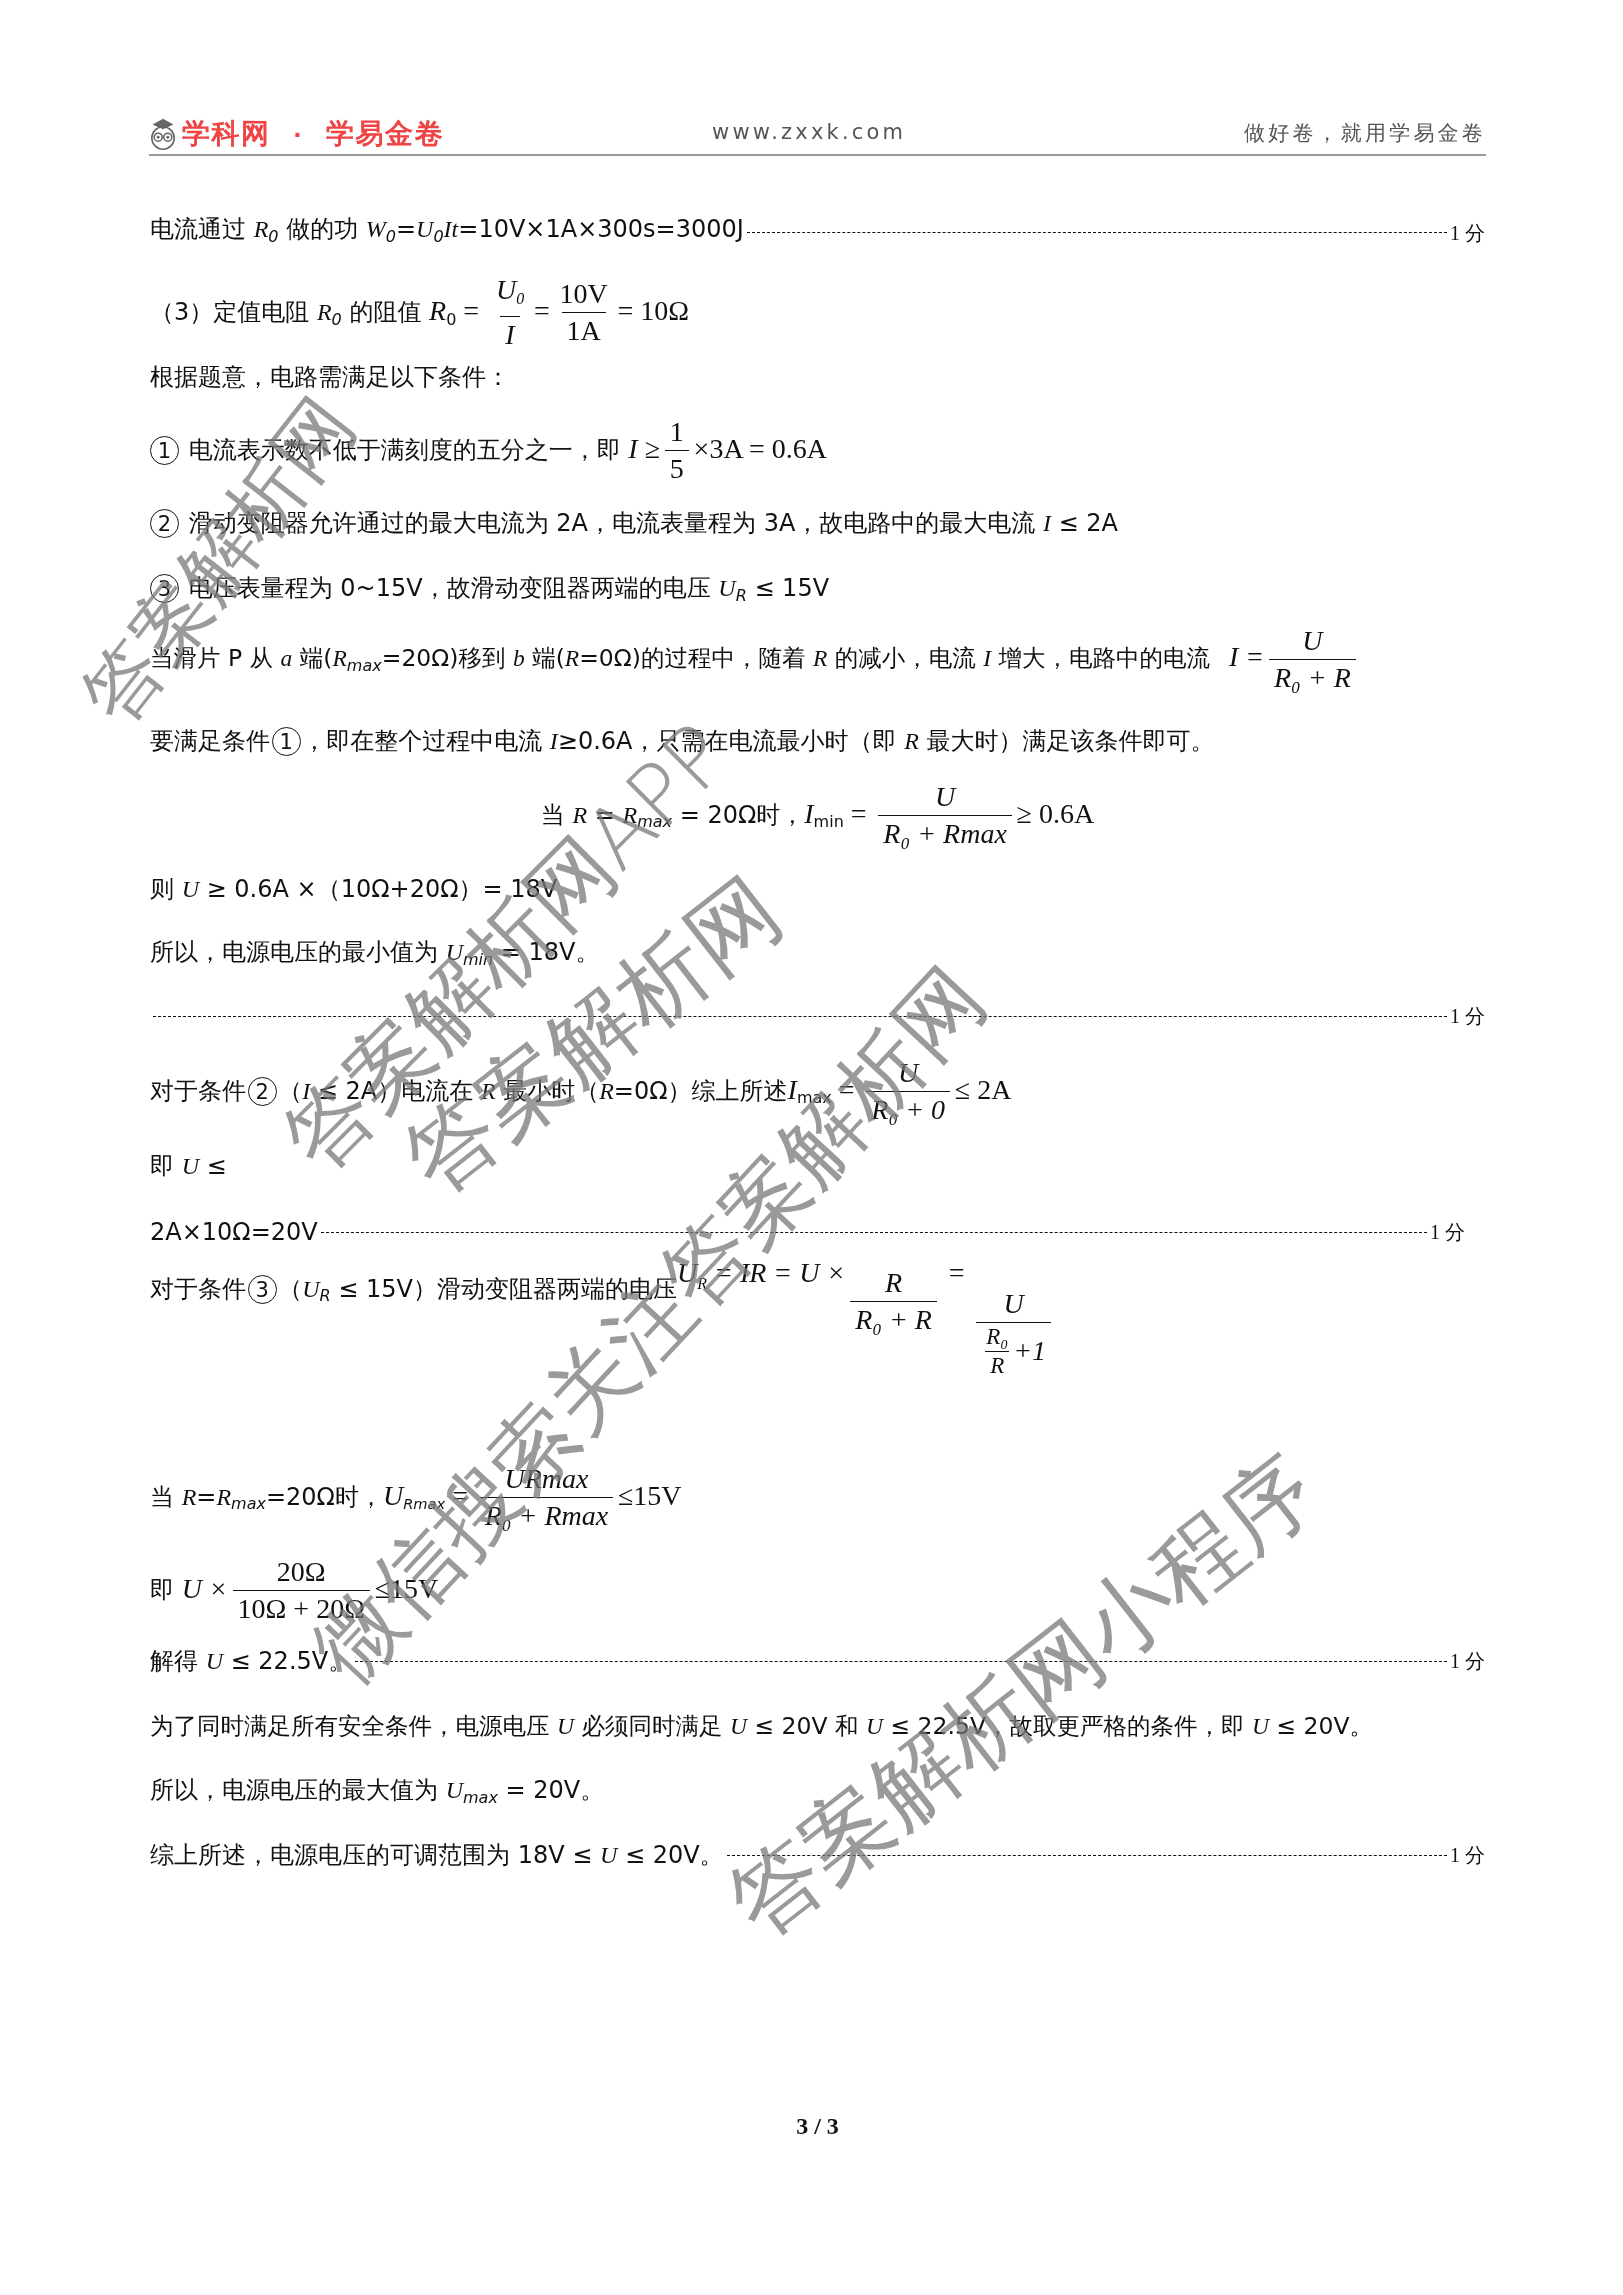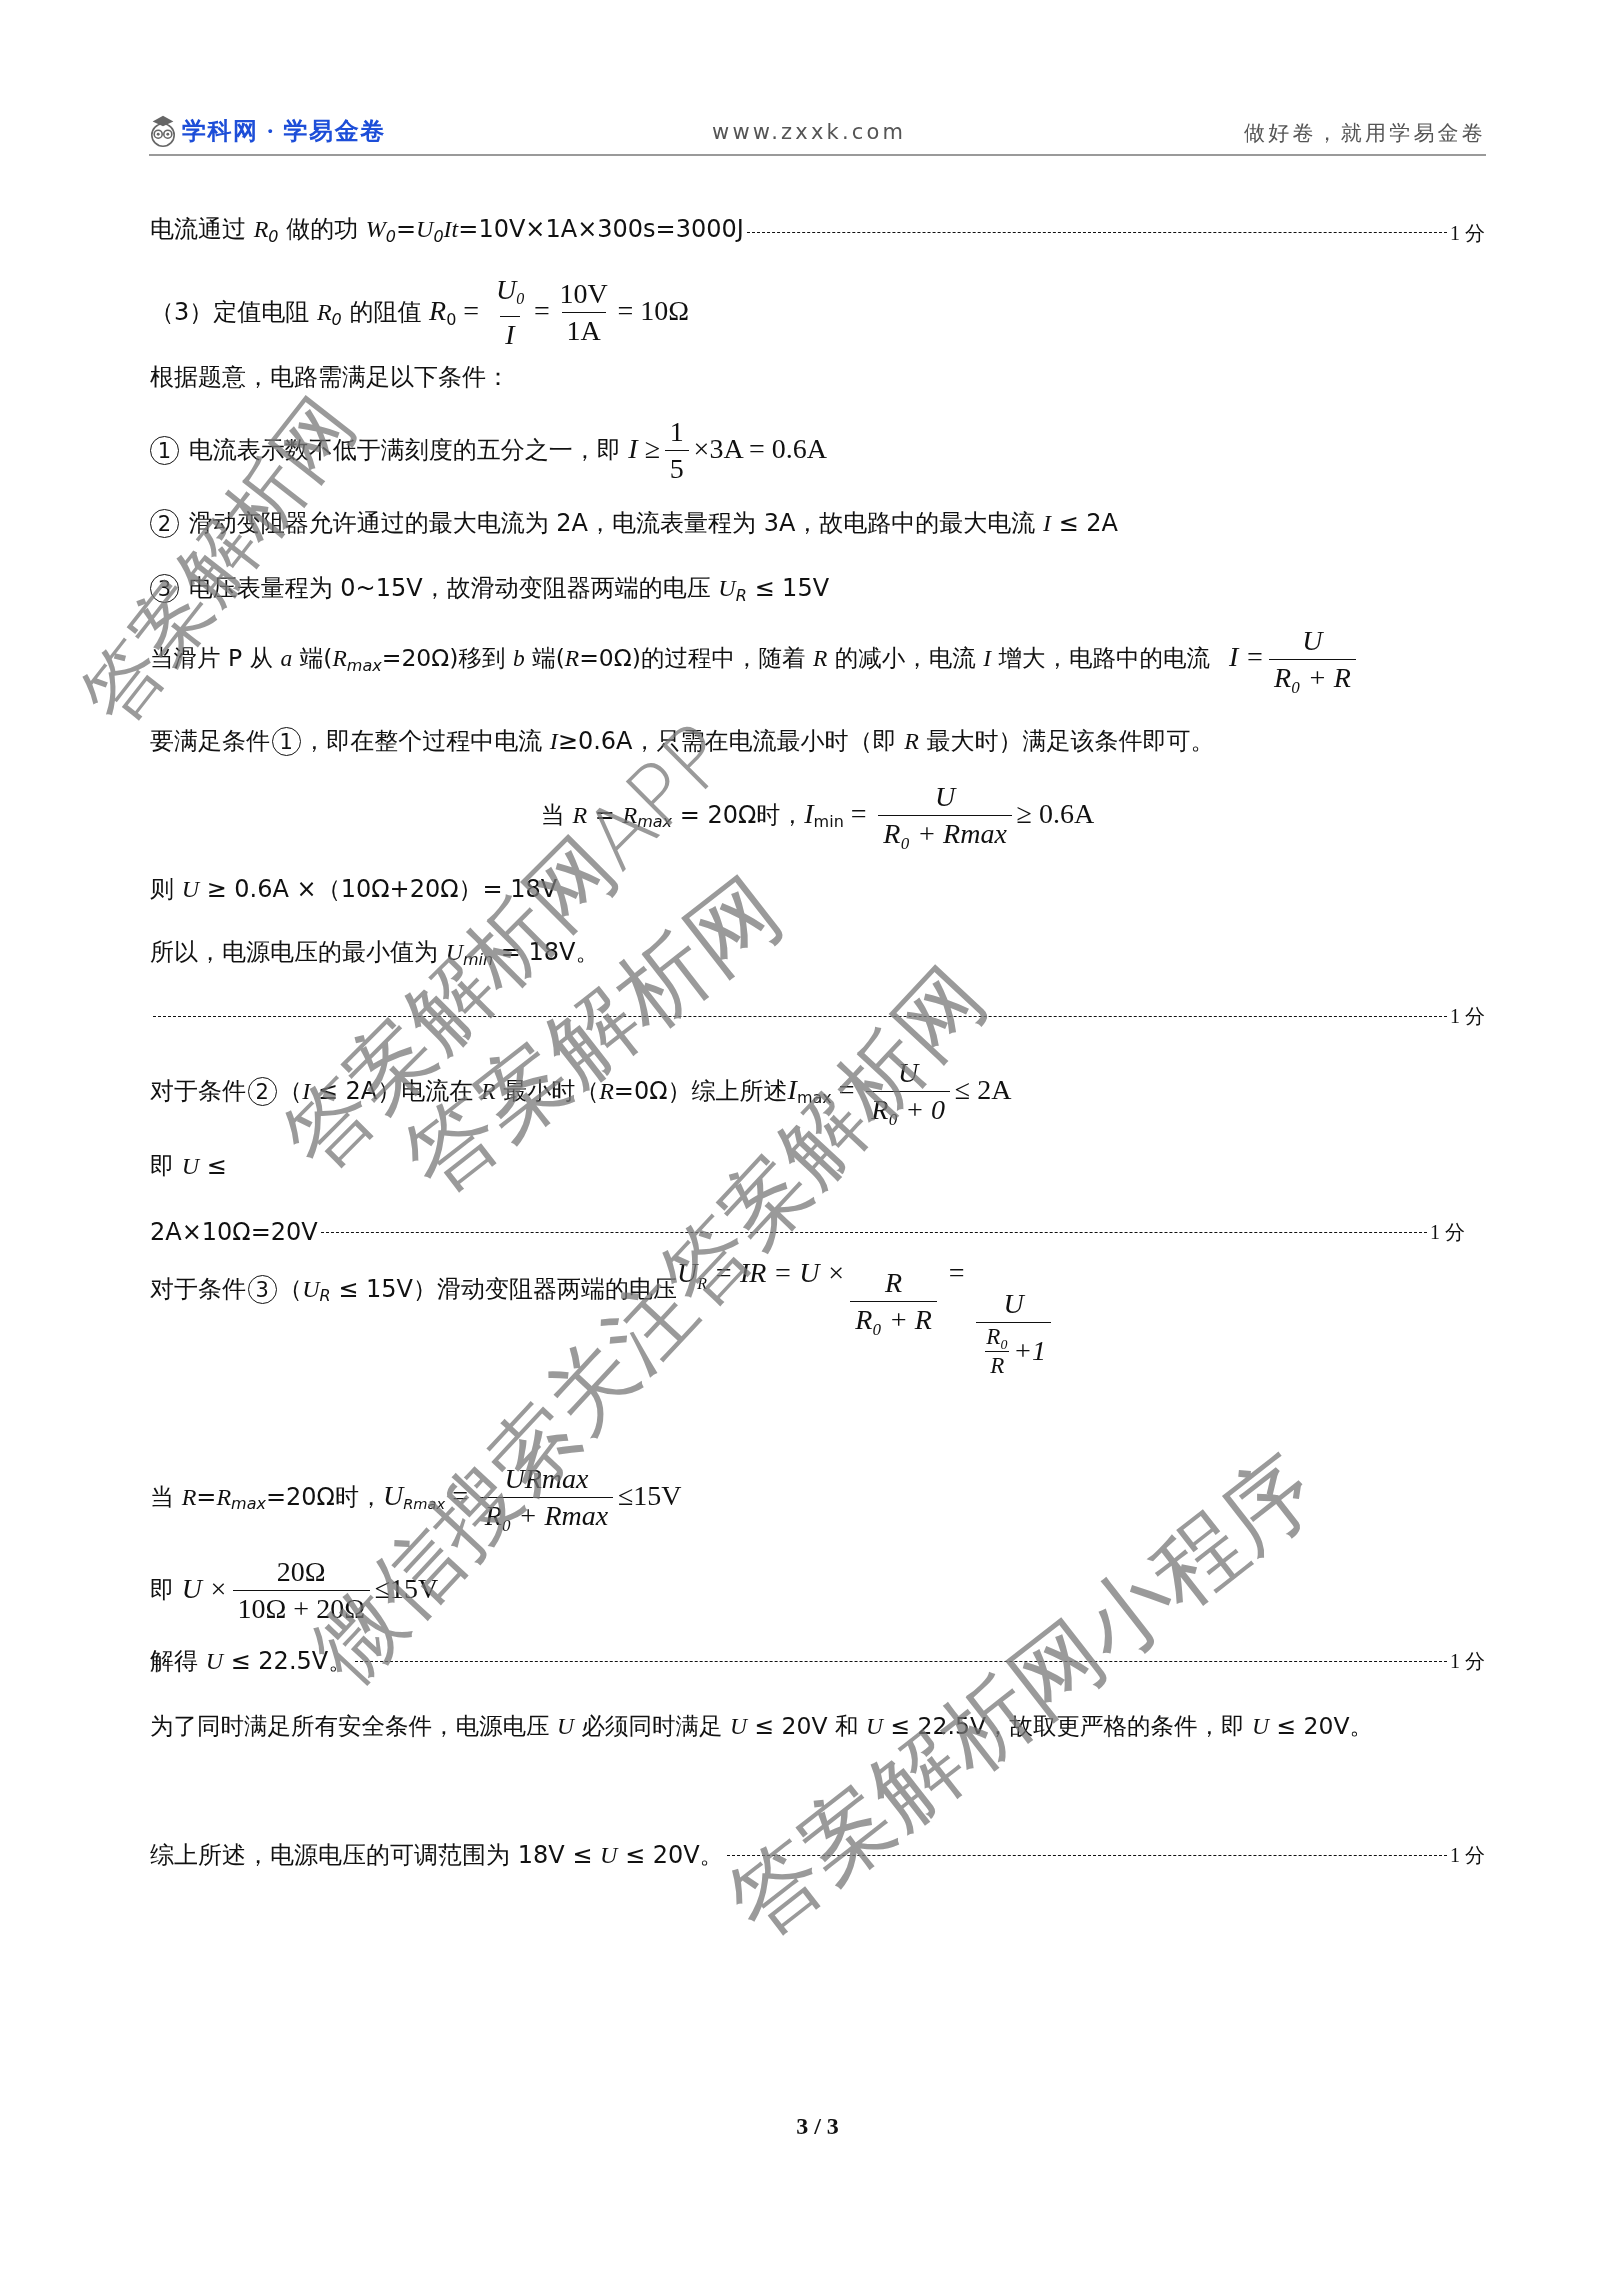--- a/index.html
+++ b/index.html
@@ -5,21 +5,21 @@
   html, body { margin: 0; padding: 0; background: #ffffff; }
   body { width: 1623px; height: 2295px; position: relative; overflow: hidden;
          font-family: "DejaVu Sans", "Liberation Sans", sans-serif; color: #111; }
   .page { position: absolute; left: 0; top: 0; width: 1623px; height: 2295px; }
 
   
   .hdr { position: absolute; left: 149px; top: 112px; width: 1337px; height: 45px; }
   .hdr-line { position: absolute; left: 149px; top: 154px; width: 1337px; height: 2.4px; background: #9a9a9a; }
   .logo { position: absolute; left: 0; top: 3.2px; display: flex; align-items: center; gap: 4.9px; }
   .logo-mascot { width: 28px; height: 32px; position: relative; }
-  .logo-text { font-size: 24px; font-weight: bold; color: #1d4ed8; letter-spacing: 1.6px; font-family: Liberation Serif, serif; }
+  .logo-text { font-size: 28px; font-weight: bold; color: #ef4444; letter-spacing: 1.6px; font-family: Liberation Mono, monospace; }
   .hdr-url { position: absolute; left: 563px; top: 8px; font-size: 21px; color: #555; letter-spacing: 3.2px; font-family: "DejaVu Sans", sans-serif; }
   .hdr-slogan { position: absolute; right: 0; top: 6.5px; font-size: 21px; color: #555; letter-spacing: 3.2px; }
 
   
   .line { position: absolute; left: 150px; right: 138px; font-size: 24px; line-height: 32px; white-space: nowrap;
           font-family: "DejaVu Sans", sans-serif; display: flex; align-items: center; }
   .line .txt { flex: 0 0 auto; }
   .line .dash { flex: 1 1 auto; border-bottom: 1.6px dashed #111; margin: 0 3.2px; height: 0; align-self: center; }
   .line .score { flex: 0 0 auto; font-family: "Liberation Serif", serif; font-size: 20px; }
   .math { font-family: "Liberation Serif", "DejaVu Serif", serif; font-style: italic; }
@@ -218,20 +218,25 @@
     <span class="dash"></span>
     <span class="score">1 分</span>
   </div>
 
   <div class="line" style="top:1710px;">
     <span class="txt" style="font-size:23.5px">
       <span>为了同时满足所有安全条件，电源电压 </span><span class="math">U</span><span> 必须同时满足 </span><span class="math">U</span><span> ≤ 20V 和 </span><span class="math">U</span><span> ≤ 22.5V，故取更严格的条件，即 </span><span class="math">U</span><span> ≤ 20V。</span>
     </span>
   </div>
 
+  <div class="line" style="top:1774px;">
+    <span class="txt">
+      <span>所以，电源电压的最大值为 </span><span class="math">U</span><span class="sub">max</span><span> = 20V。</span>
+    </span>
+  </div>
 
   <div class="line" style="top:1839px;">
     <span class="txt">
       <span>综上所述，电源电压的可调范围为 18V ≤ </span><span class="math">U</span><span> ≤ 20V。</span>
     </span>
     <span class="dash"></span>
     <span class="score">1 分</span>
   </div>
 
   <div class="pagenum">3 / 3</div>

